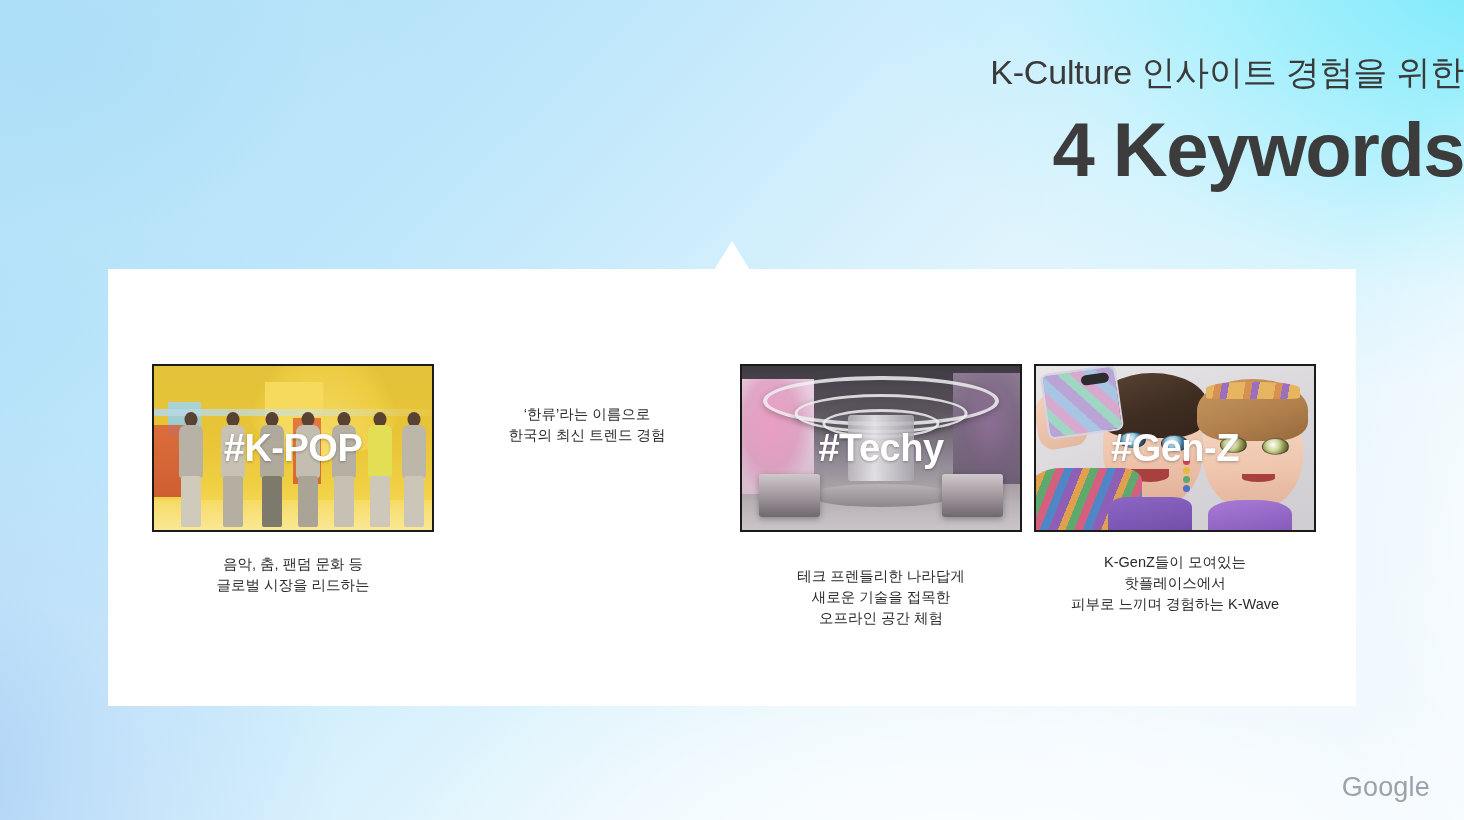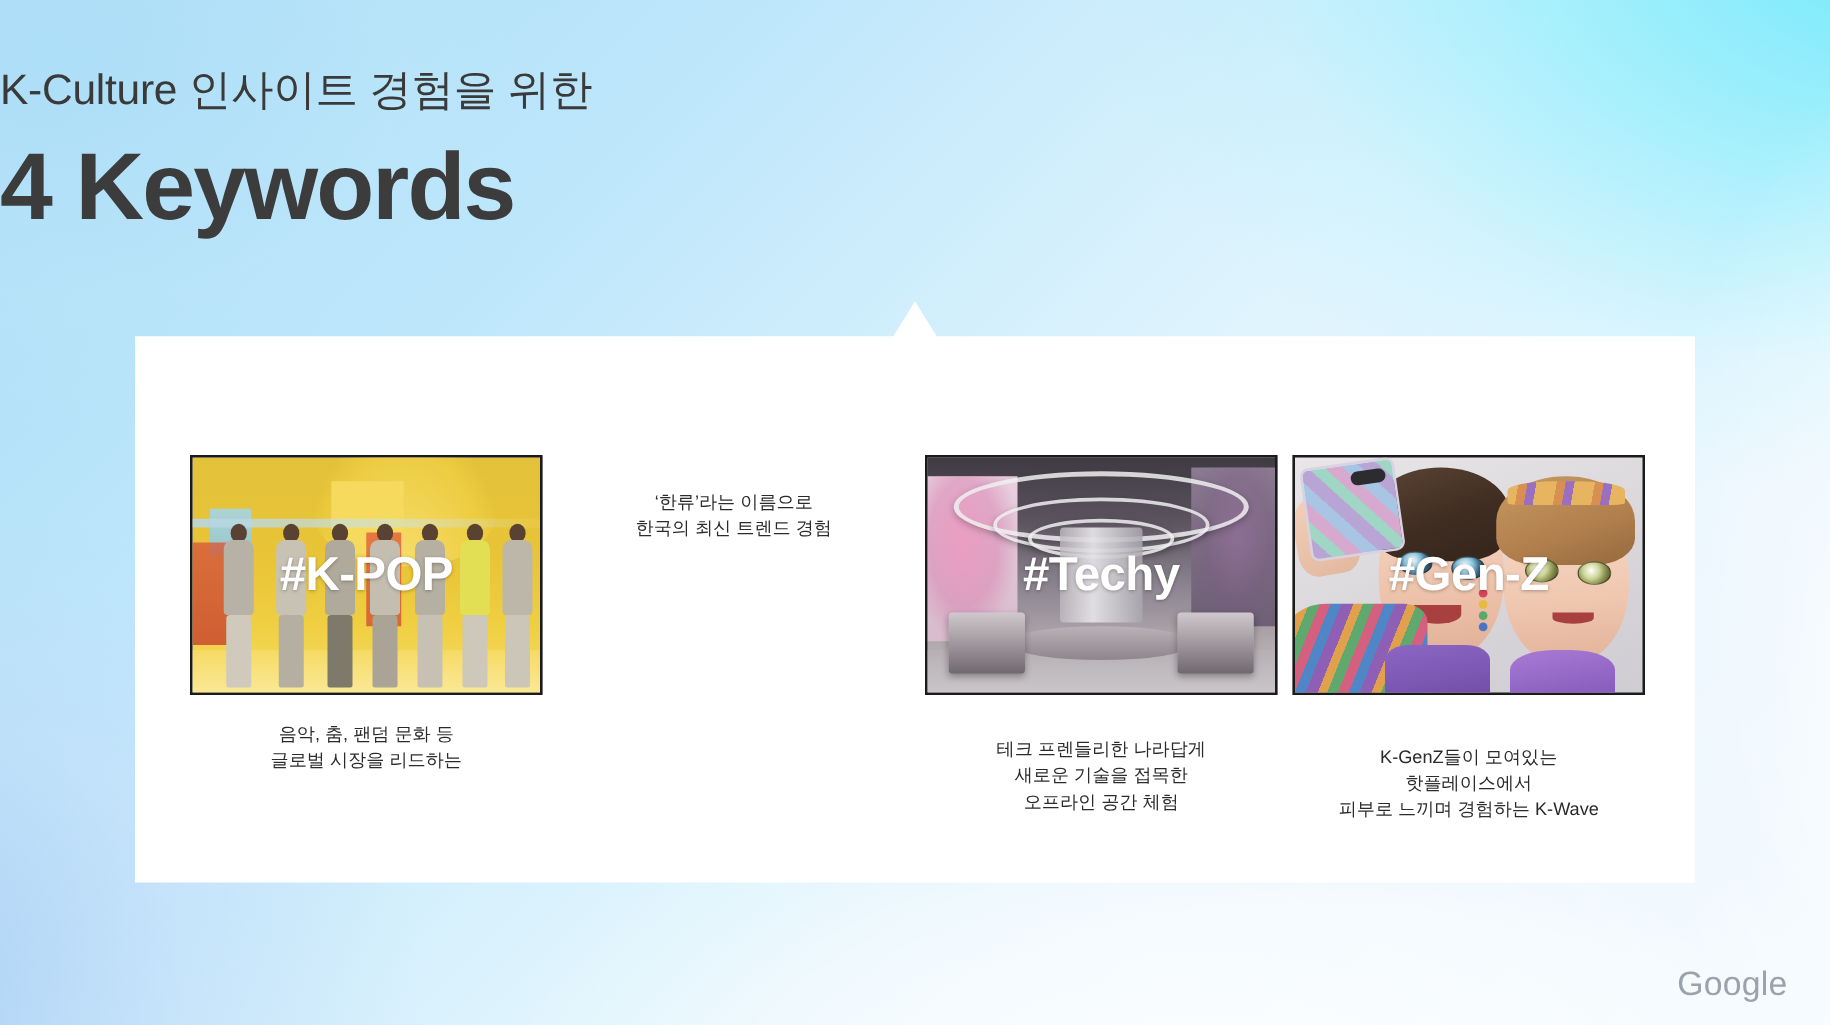--- a/index.html
+++ b/index.html
@@ -51,21 +51,21 @@
     background:
       radial-gradient(ellipse 520px 380px at 4% 6%, rgba(174,223,248,0.85) 0%, rgba(190,231,250,0.35) 50%, rgba(255,255,255,0) 78%);
   }
 
   
   .heading {
     position: absolute;
     top: 48px;
     left: 0;
     right: 0;
-    text-align: left;
+    text-align: right;
     z-index: 5;
   }
   .heading-sub {
     font-size: 34px;
     line-height: 48px;
     font-weight: 400;
     color: #3a3a3a;
     letter-spacing: -0.2px;
     white-space: nowrap;
   }
@@ -111,21 +111,21 @@
     gap: 12px;
     z-index: 6;
   }
   .card {
     width: 282px;
     flex: 0 0 282px;
   }
   .card-thumb {
     position: relative;
     width: 282px;
-    height: 192px;
+    height: 168px;
     border: 2px solid #1b1b1b;
     box-sizing: border-box;
     overflow: hidden;
     background: #9aa0a6;
   }
   .thumb-art {
     position: absolute;
     inset: 0;
   }
   .card-tag {
@@ -144,22 +144,22 @@
   }
   .card-caption {
     margin-top: 22px;
     text-align: center;
     font-size: 14.5px;
     line-height: 21px;
     color: #2b2b2b;
     white-space: nowrap;
   }
   .card:nth-child(3) .card-caption { margin-top: 34px; }
-  .card:nth-child(4) .card-caption { margin-top: 40px; }
-  .card:nth-child(2) .card-caption { margin-top: 28px; }
+  .card:nth-child(4) .card-caption { margin-top: 20px; }
+  .card:nth-child(2) .card-caption { margin-top: 40px; }
 
   
   .kpop-bg {
     background:
       linear-gradient(180deg, #e3c23a 0%, #e8c436 42%, #f0cf42 72%, #f7dd6a 100%);
   }
   .kpop-arch {
     position: absolute;
     left: 34%; top: -12%;
     width: 150px; height: 110px;

